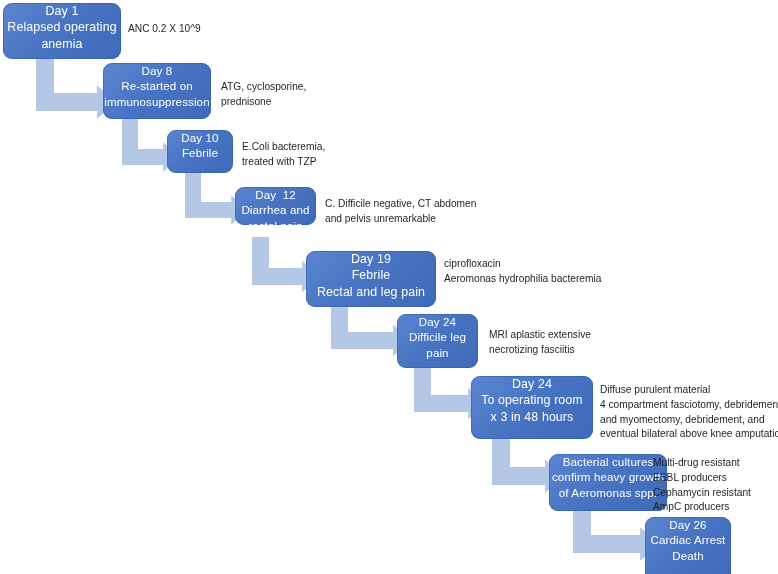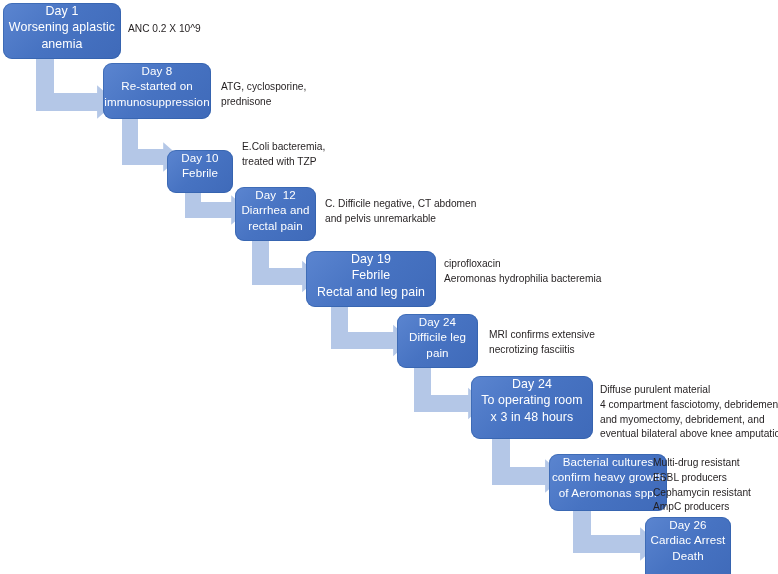--- a/index.html
+++ b/index.html
@@ -97,33 +97,33 @@
       </div>
       <div class="conn" style="left: 573px; top: 507px;">
         <svg width="86" height="62.650000000000006" viewBox="0 0 86 62.650000000000006">
           <polygon points="0,0 18,0 18,28 67.1,28 67.1,20.349999999999998 86,37 67.1,53.650000000000006 67.1,46 0,46" fill="#B4C7E7"></polygon>
         </svg>
       </div>
     </div>
   <div id="node-layer">
       <div class="node" style="left: 3px; top: 3px; width: 118px; height: 56px; font-size: 12.4px;">
         <span class="ln">Day 1</span>
-        <span class="ln">Worsening aplastic</span>
+        <span class="ln">Relapsed operating</span>
         <span class="ln">anemia</span>
       </div>
       <div class="node" style="left: 103px; top: 63px; width: 108px; height: 56px; font-size: 11.6px;">
         <span class="ln">Day 8</span>
         <span class="ln">Re-started on</span>
         <span class="ln">immunosuppression</span>
       </div>
-      <div class="node" style="left: 167px; top: 130px; width: 66px; height: 43px; font-size: 11.6px; margin-top: 20px;">
+      <div class="node" style="left: 167px; top: 130px; width: 66px; height: 43px; font-size: 11.6px;">
         <span class="ln">Day 10</span>
         <span class="ln">Febrile</span>
       </div>
-      <div class="node" style="left: 235px; top: 187px; width: 81px; height: 54px; font-size: 11.6px;">
+      <div class="node" style="left: 235px; top: 187px; width: 81px; height: 38px; font-size: 11.6px;">
         <span class="ln">Day  12</span>
         <span class="ln">Diarrhea and</span>
         <span class="ln">rectal pain</span>
       </div>
       <div class="node" style="left: 306px; top: 251px; width: 130px; height: 56px; font-size: 12.4px;">
         <span class="ln">Day 19</span>
         <span class="ln">Febrile</span>
         <span class="ln">Rectal and leg pain</span>
       </div>
       <div class="node" style="left: 397px; top: 314px; width: 81px; height: 54px; font-size: 11.6px;">
@@ -146,17 +146,17 @@
         <span class="ln">Cardiac Arrest</span>
         <span class="ln">Death</span>
       </div>
     </div>
   <div id="annotation-layer">
       <div class="anno" style="left: 128px; top: 22px;"><div>ANC 0.2 X 10^9</div></div>
       <div class="anno" style="left: 221px; top: 80px;"><div>ATG, cyclosporine,</div><div>prednisone</div></div>
       <div class="anno" style="left: 242px; top: 140px;"><div>E.Coli bacteremia,</div><div>treated with TZP</div></div>
       <div class="anno" style="left: 325px; top: 197px;"><div>C. Difficile negative, CT abdomen</div><div>and pelvis unremarkable</div></div>
       <div class="anno" style="left: 444px; top: 257px;"><div>ciprofloxacin</div><div>Aeromonas hydrophilia bacteremia</div></div>
-      <div class="anno" style="left: 489px; top: 328px;"><div>MRI confirms extensive</div><div>necrotizing fasciitis</div></div>
+      <div class="anno" style="left: 489px; top: 328px;"><div>MRI aplastic extensive</div><div>necrotizing fasciitis</div></div>
       <div class="anno" style="left: 600px; top: 383px;"><div>Diffuse purulent material</div><div>4 compartment fasciotomy, debridement,</div><div>and myomectomy, debridement, and</div><div>eventual bilateral above knee amputations</div></div>
       <div class="anno" style="left: 653px; top: 456px;"><div>Multi-drug resistant</div><div>ESBL producers</div><div>Cephamycin resistant</div><div>AmpC producers</div></div>
     </div>
 </div>
 
 </body></html>

